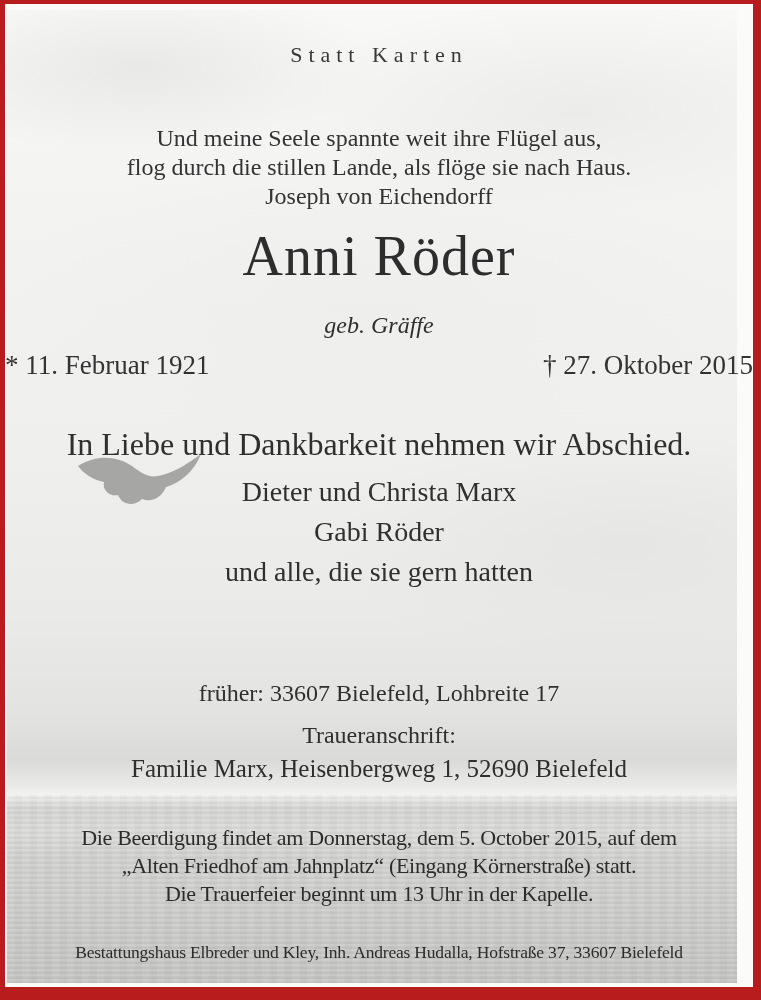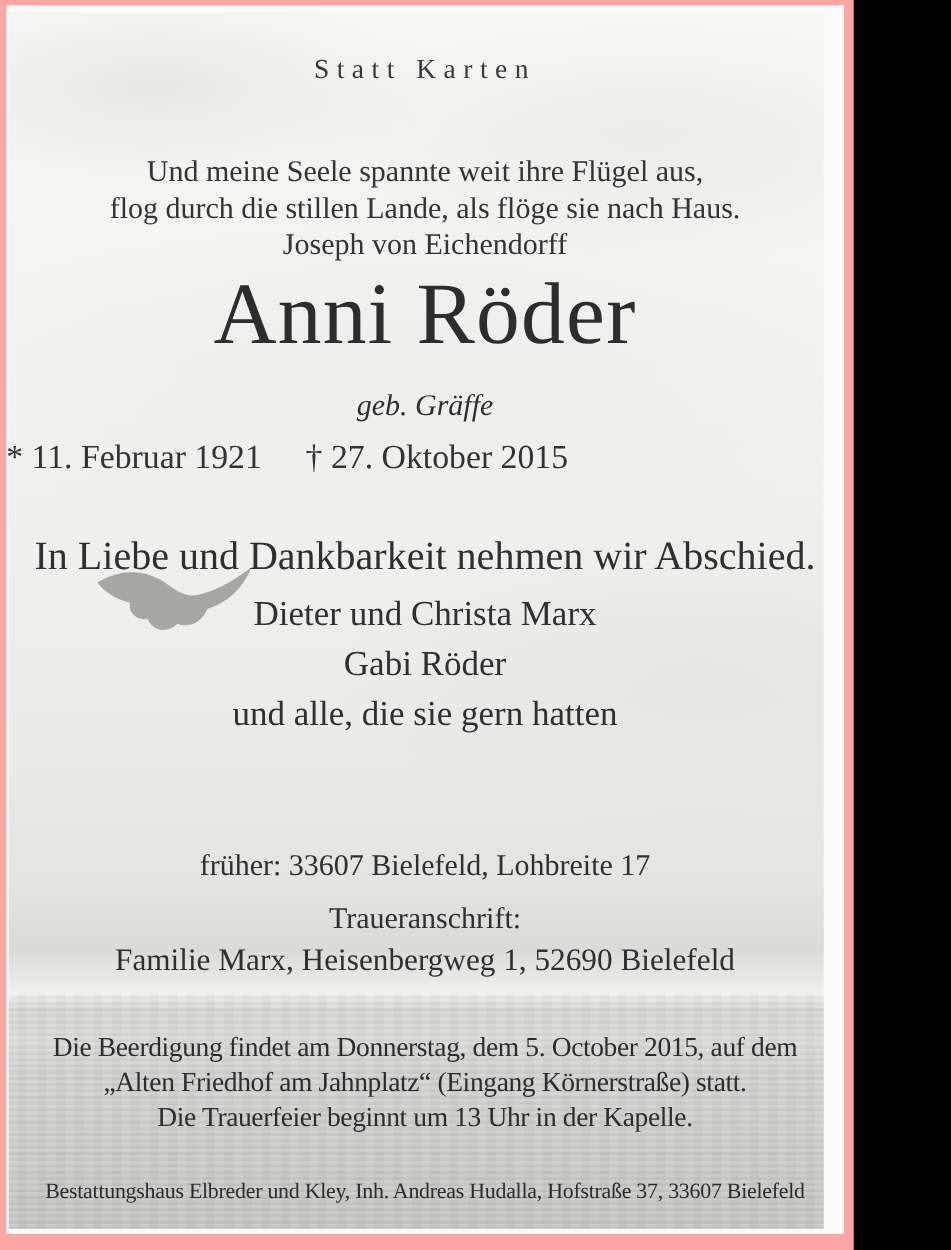--- a/index.html
+++ b/index.html
@@ -1,19 +1,19 @@
 <!DOCTYPE html>
 <html><head>
 <meta charset="utf-8">
 <style>
   html, body { margin: 0; padding: 0; background: #000; }
   .page {
     position: relative;
-    width: 683px; height: 1000px;
-    background: #fca5a5;
+    width: 761px; height: 1000px;
+    background: #b91c1c;
     box-sizing: border-box;
     padding: 4px 8px 13px 5px;
     font-family: "Liberation Serif", "DejaVu Serif", serif;
   }
   .sheet {
     position: relative;
     width: 100%; height: 100%;
     background: #fbfbfa;
     overflow: hidden;
   }
@@ -56,23 +56,23 @@
         rgba(90,90,88,0.03) 8px, rgba(90,90,88,0.03) 15px);
   }
   .txt {
     position: absolute;
     left: 0; right: 0;
     text-align: center;
     color: #2f2f2f;
   }
   .statt    { top: 38px;  font-size: 22px; letter-spacing: 6px; color: #383838; }
   .poem     { top: 120px; font-size: 24px; line-height: 29px; color: #333; }
-  .name     { top: 208px; font-size: 70px; letter-spacing: 1px; color: #2d2d2d; }
+  .name     { top: 220px; font-size: 56px; letter-spacing: 1px; color: #2d2d2d; }
   .maiden   { top: 308px; font-size: 24px; font-style: italic; }
-  .dates    { top: 346px; font-size: 27px; display: flex; justify-content: flex-start; gap: 35px; color: #333; }
+  .dates    { top: 346px; font-size: 27px; display: flex; justify-content: space-between; gap: 55px; color: #333; }
   .farewell { top: 422px; font-size: 32px; }
   .mourners { top: 468px; font-size: 28px; line-height: 40px; color: #303030; }
   .frueher  { top: 676px; font-size: 24px; }
   .t-label  { top: 718px; font-size: 24px; }
   .t-addr   { top: 751px; font-size: 25px; }
   .funeral  { top: 820px; font-size: 22px; line-height: 28px; letter-spacing: -0.3px; color: #2c2c2c; }
   .home     { top: 938px; font-size: 17.5px; letter-spacing: -0.2px; color: #2c2c2c; }
   .bird {
     position: absolute;
     left: 70px; top: 441px;

